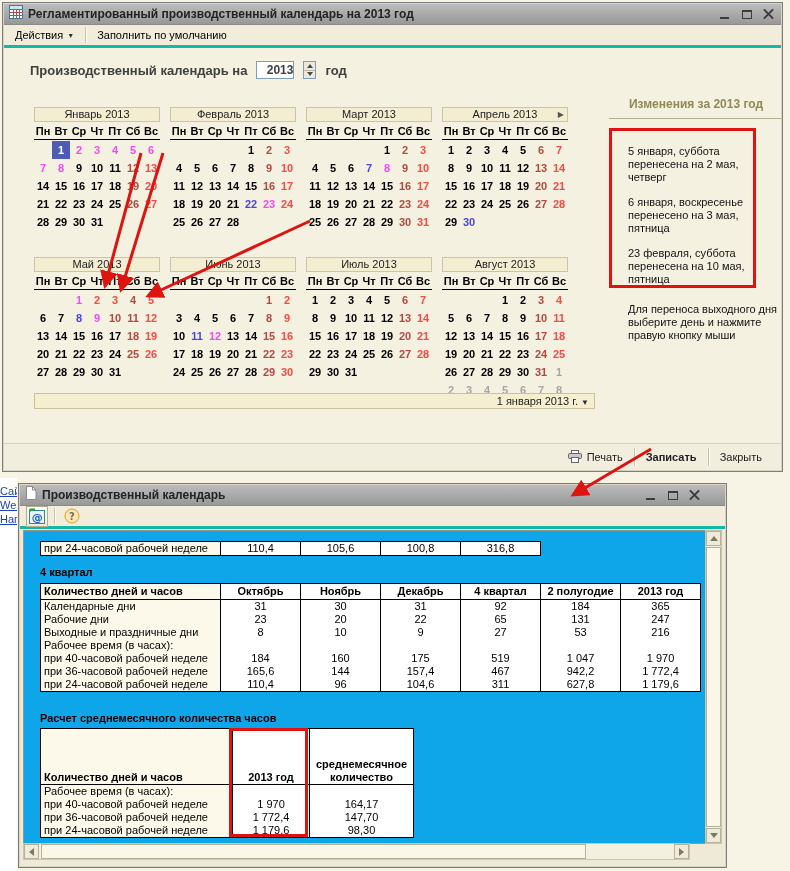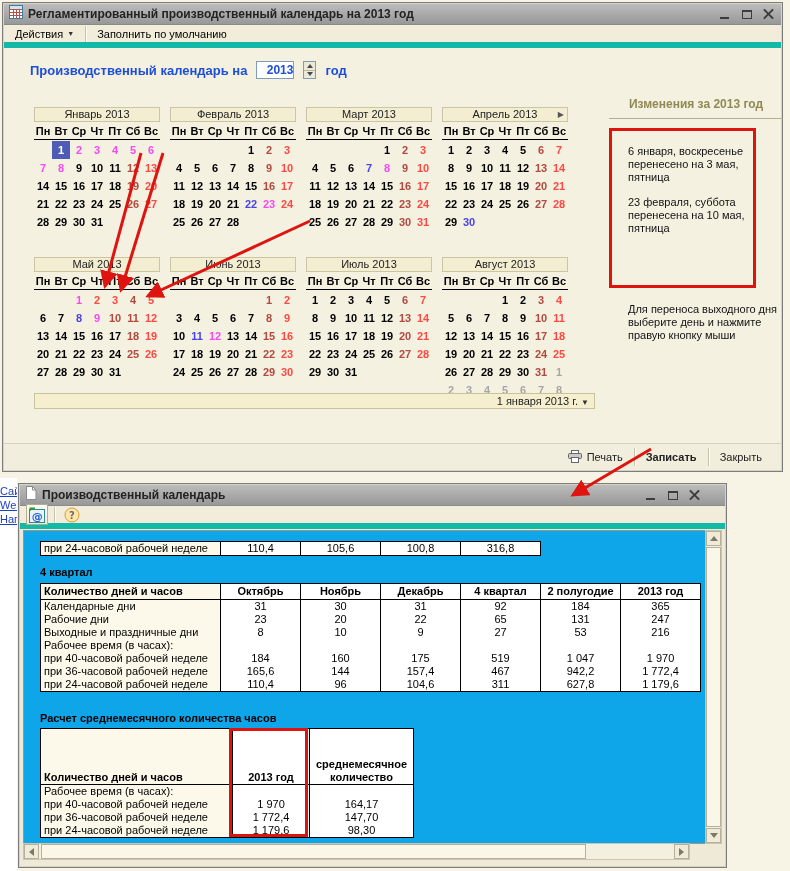--- a/index.html
+++ b/index.html
@@ -21,28 +21,28 @@
 .winbtns { display:flex; gap:7px; align-items:center; }
 .wb { width:15px; height:14px; display:flex; align-items:center; justify-content:center; cursor:default; }
 .g-min { width:9px; height:2px; background:#3c3c3c; margin-top:8px; }
 .g-max { width:10px; height:9px; border:1px solid #3c3c3c; border-top:2px solid #3c3c3c; }
 .g-close { position:relative; width:11px; height:11px; }
 .g-close::before,.g-close::after { content:""; position:absolute; left:-1px; top:4px; width:13px; height:2px; background:#3c3c3c; }
 .g-close::before { transform:rotate(45deg); }
 .g-close::after { transform:rotate(-45deg); }
 
 .toolbar { position:absolute; left:1px; right:1px; top:22px; height:23px; background:#f1edda;
-  border-bottom:6px solid #14b8a6; display:flex; align-items:center; gap:6px; padding:0 6px; font-size:11px; }
+  border-bottom:3px solid #14b8a6; display:flex; align-items:center; gap:6px; padding:0 6px; font-size:11px; }
 .tb-item { display:flex; align-items:center; gap:4px; padding:2px 5px; cursor:default; }
 .dd-arrow { font-size:7px; color:#333; }
 .tb-sep { width:1px; height:16px; background:#c6c2ab; box-shadow:1px 0 0 #fdfdf6; }
 
 
 .top-win { left:2px; top:2px; width:781px; height:470px; }
-.caption-row { position:absolute; left:27px; top:58px; display:flex; align-items:center; gap:9px; font-size:13px; font-weight:bold; color:#1d4ed8; }
+.caption-row { position:absolute; left:27px; top:58px; display:flex; align-items:center; gap:9px; font-size:13px; font-weight:bold; color:#404040; }
 .yearbox { width:38px; height:18px; background:#fff; border:1px solid #7f9db9; text-align:right; font-size:12px; font-weight:bold; line-height:16px; }
 .spinbox { width:13px; height:18px; border:1px solid #7f9db9; background:#ece9d8; display:flex; flex-direction:column; }
 .spin-half { flex:1; display:flex; align-items:center; justify-content:center; border-bottom:1px solid #bcb9a8; cursor:default; }
 .spin-half:last-child { border-bottom:none; }
 .tri-up { width:0; height:0; border-left:3px solid transparent; border-right:3px solid transparent; border-bottom:4px solid #4a4a4a; }
 .tri-dn { width:0; height:0; border-left:3px solid transparent; border-right:3px solid transparent; border-top:4px solid #4a4a4a; }
 
 
 .months { position:absolute; left:31px; top:104px; display:grid; grid-template-columns:repeat(4,136px); grid-auto-rows:150px; }
 .month { width:126px; }
@@ -658,20 +658,21 @@
 
     <div class="cal-statusbar">
       <span>1 января 2013 г.</span>
       <span class="dd-arrow">▼</span>
     </div>
 
     <div class="changes-panel">
       <div class="ch-title">Изменения за 2013 год</div>
       <div class="ch-hr"></div>
       <div class="ch-items">
+          <div class="ch-item">5 января, суббота перенесена на 2 мая, четверг</div>
           <div class="ch-item">6 января, воскресенье перенесено на 3 мая, пятница</div>
           <div class="ch-item">23 февраля, суббота перенесена на 10 мая, пятница</div>
         </div>
       <div class="ch-hint">Для переноса выходного дня выберите день и нажмите правую кнопку мыши</div>
     </div>
 
     <div class="btnbar">
       <span class="bar-btn">
         <span>
           <svg width="14" height="13" viewBox="0 0 14 13">

